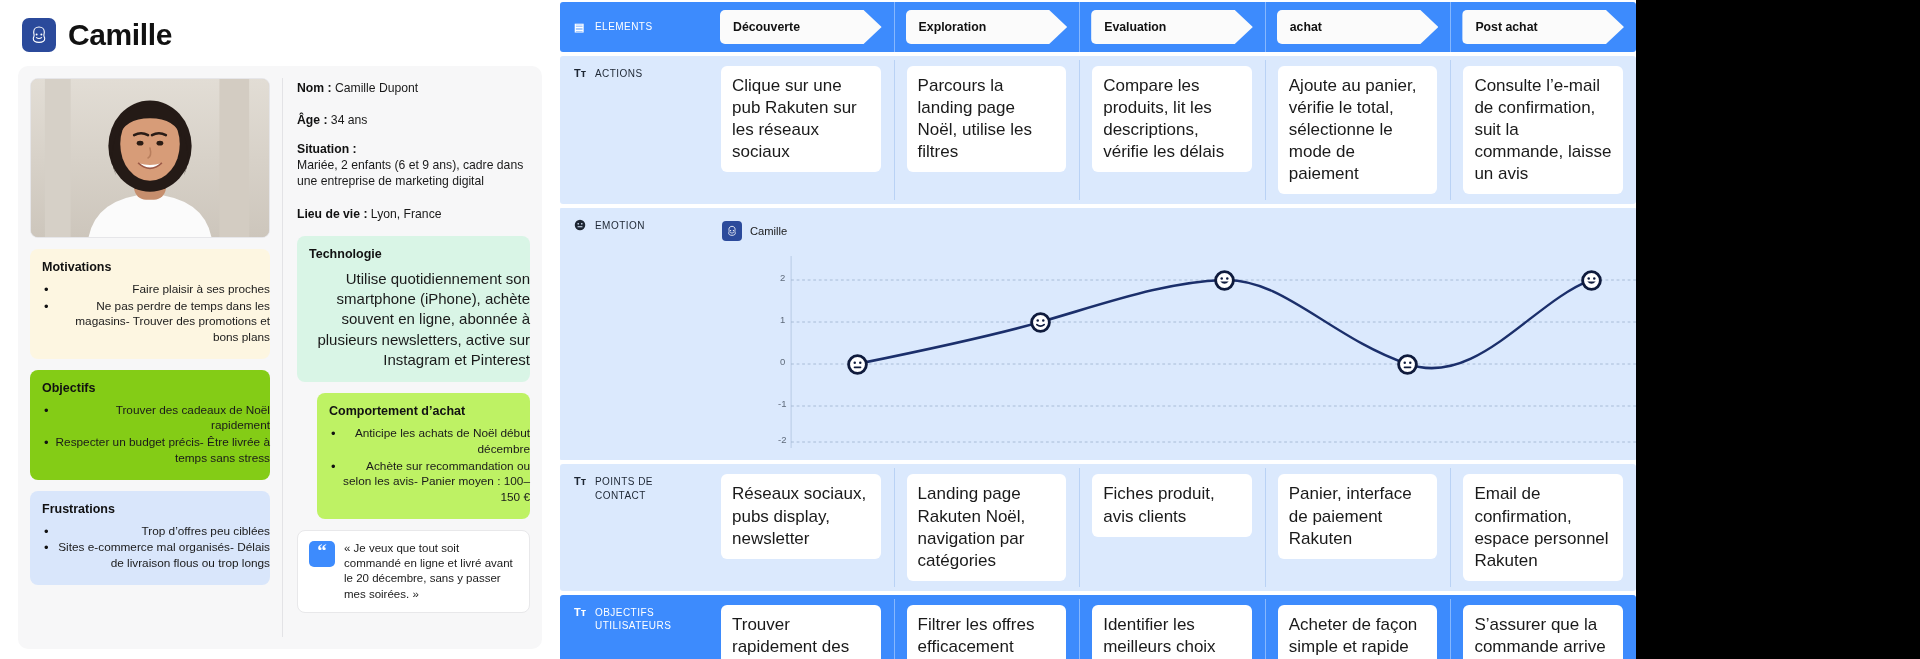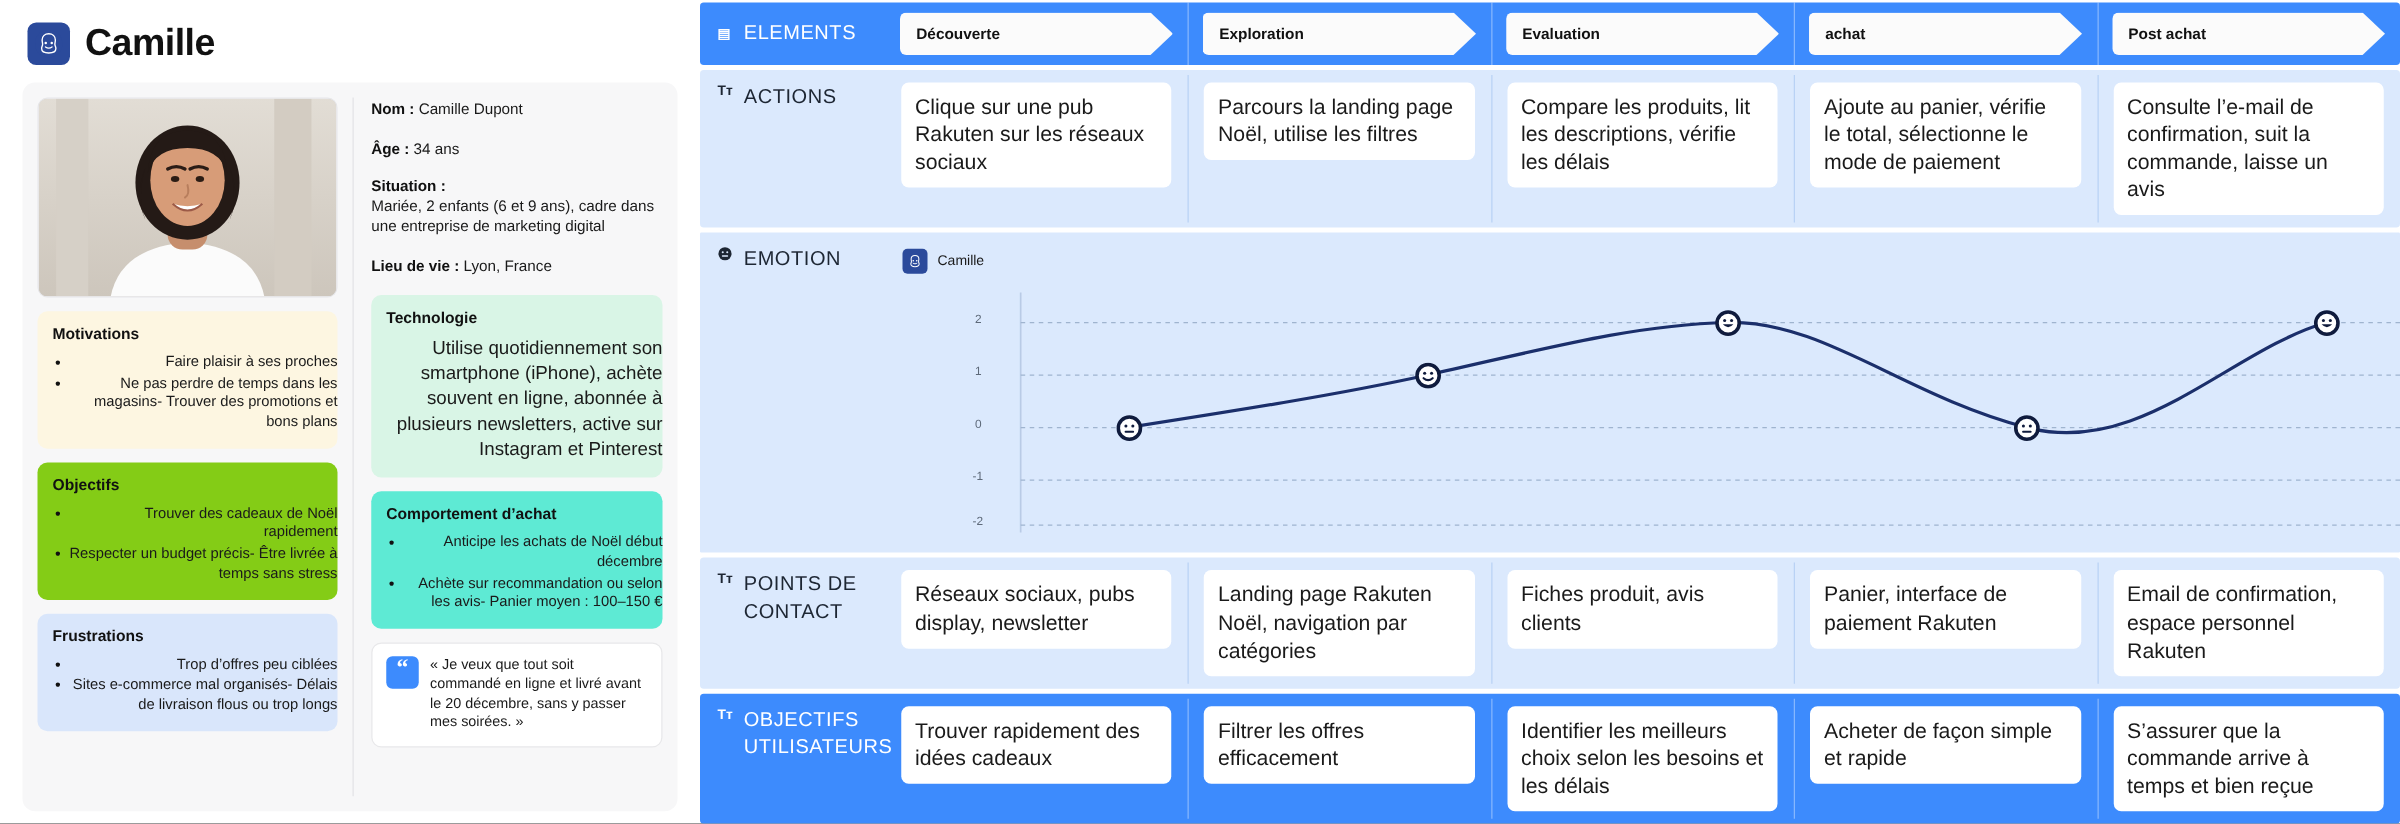--- a/index.html
+++ b/index.html
@@ -2,21 +2,21 @@
 <html><head>
 <meta charset="utf-8">
 <style>
   * { box-sizing: border-box; margin: 0; padding: 0; }
   html, body {
     width: 1920px; height: 659px;
     background: #000;
     font-family: "Liberation Sans", sans-serif;
     overflow: hidden;
   }
-  .app { display: flex; width: 1920px; height: 659px; background:#000; }
+  .app { display: flex; width: 1636px; height: 659px; background:#000; }
 
   
   .persona {
     width: 560px; height: 659px;
     background: #ffffff;
     padding: 14px 18px 10px 18px;
     display: flex; flex-direction: column;
     flex: 0 0 560px;
     overflow: hidden;
   }
@@ -61,21 +61,21 @@
   }
   .card li::before {
     content: "•"; position:absolute; left: 2px; top: -1px; font-size: 13px; color:#111;
   }
   .card p { font-size: 15px; line-height: 1.35; color:#1a1a1a;text-align:right; }
 
   .c-motiv { background:#fdf6e1; }
   .c-objec { background:#84cc16; }
   .c-frust { background:#d9e6fb; }
   .c-tech  { background:#d9f5e6; }
-  .c-compo { background:#5eead4; }
+  .c-compo { background:#bef264;margin-left:20px; }
 
   .info-block { margin-bottom: 14px; }
   .info-block .lbl { font-size: 12.2px; font-weight: 700; color:#111; }
   .info-block .val { font-size: 12.2px; color:#1a1a1a; font-weight: 400; }
   .info-block .multi { font-size: 12.2px; line-height:1.35; color:#1a1a1a; margin-top:1px;}
 
   .quote-card {
     margin-top: 11px; background:#fff; border:1px solid #e8e8ea; border-radius:8px;
     padding: 10px 11px; display:flex; gap:9px; align-items:flex-start;
   }
@@ -94,21 +94,21 @@
   }
   .row { display:flex; width:100%; }
   .row + .row { margin-top: 4px; }
   .rowlabel {
     width: 148px; flex: 0 0 148px;
     display:flex; align-items:flex-start; gap:7px;
     padding: 11px 8px 8px 14px;
   }
   .rowlabel .ic { font-size: 11px; color:#1d2633; line-height:1.1; width:14px; flex:0 0 14px; }
   .rowlabel .tx {
-    font-size: 16px; letter-spacing: 0.45px; color:#1d2633; line-height:1.35;
+    font-size: 10px; letter-spacing: 0.45px; color:#1d2633; line-height:1.35;
     font-weight: 400;
   }
   .cells { flex:1 1 auto; display:flex; }
   .cell { flex:1 1 0; min-width:0; padding: 10px 13px 10px 13px; position:relative; }
   .cell + .cell::before {
     content:""; position:absolute; left:0; top:4px; bottom:4px; width:1px;
   }
 
   
   .r-elements { background:#3d8bfd; border-radius: 3px; }

